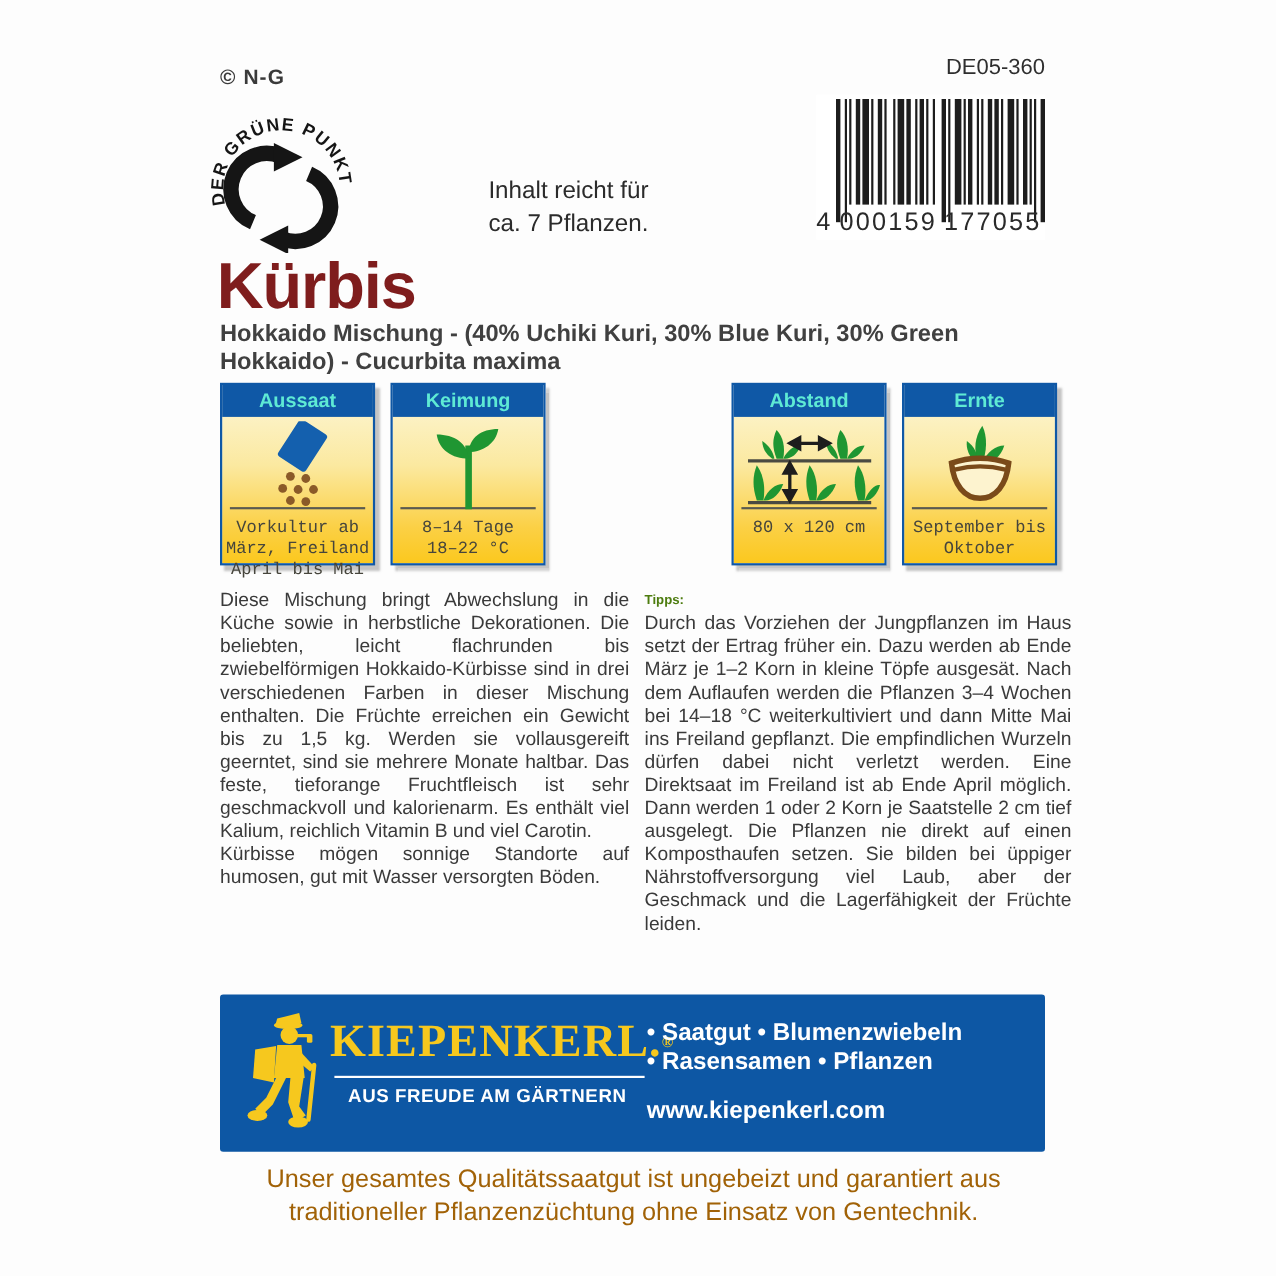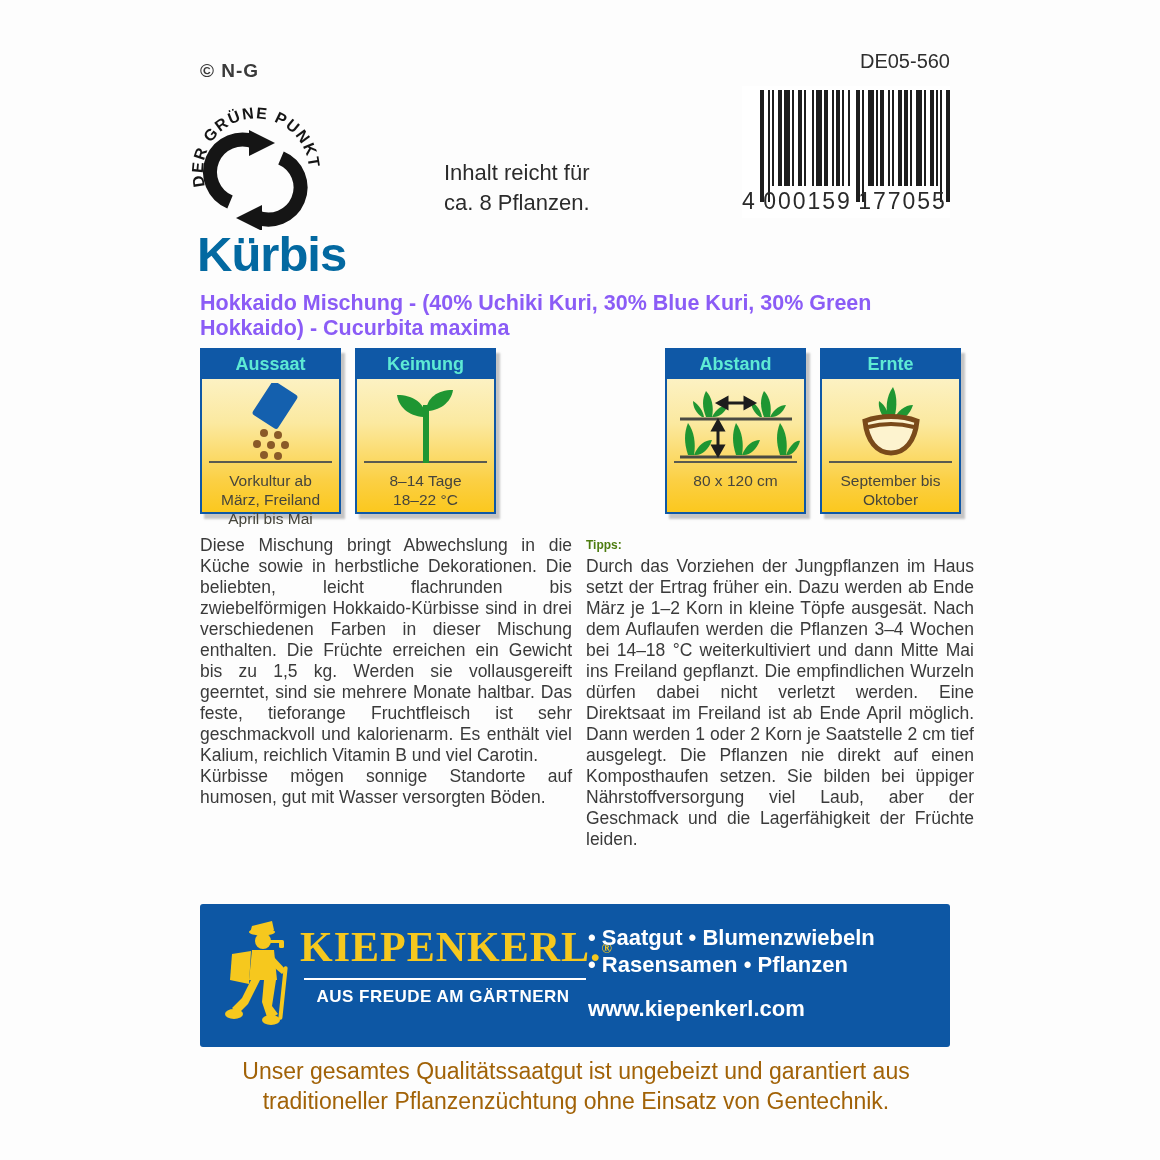--- a/index.html
+++ b/index.html
@@ -22,30 +22,30 @@
   .bars{position:absolute;left:18px;top:4px;height:96px;display:flex;align-items:flex-start;}
   .bar{background:#1d1d1d;}
   .bar.guard{height:112px;}
   .bar.norm{height:96px;}
   .bc-digits{position:absolute;left:0;top:102px;width:208px;display:flex;
              font-size:23px;color:#2a2a2a;letter-spacing:2px;}
   .bc-d1{width:18px;text-align:left;}
   .bc-g{flex:1;text-align:center;}
 
   
-  .title{left:197px;top:178px;font-size:49px;font-weight:bold;letter-spacing:-1px;color:#0369a1;}
+  .title{left:197px;top:178px;font-size:59px;font-weight:bold;letter-spacing:-1px;color:#7f1d1d;}
   .subtitle{left:200px;top:243px;width:770px;font-size:21.5px;font-weight:bold;line-height:25px;
-            color:#8b5cf6;white-space:pre-line;}
+            color:#404040;white-space:pre-line;}
 
   
   .ibox{top:300px;width:141px;height:166px;border:2.5px solid #0f58a6;background:linear-gradient(#fdf7da 0%,#fbe9a0 45%,#fbd045 80%,#fbc81e 100%);
         box-shadow:4px 5px 2px rgba(150,150,150,.55);box-sizing:border-box;}
   .ibox-h{height:29px;background:#0f58a6;color:#5eead4;font-weight:bold;font-size:18px;
           display:flex;align-items:center;justify-content:center;}
-  .ibox-body{position:relative;height:152px;}
+  .ibox-body{position:relative;height:152px;font-family:Liberation Mono, monospace;}
   .ibox-line{position:absolute;left:7px;right:7px;top:82px;border-top:2px solid #5a5a50;}
   .ibox-icon{position:absolute;left:0;top:2px;width:100%;height:88px;display:flex;align-items:center;justify-content:center;}
   .ibox-txt{position:absolute;left:2px;right:2px;top:92px;text-align:center;font-size:15.5px;
             line-height:19px;color:#46453c;white-space:pre-line;}
 
   
   .col{font-size:17.5px;line-height:21px;color:#3a3a3a;text-align:justify;}
   .col-left{left:200px;top:487px;width:372px;}
   .col-right{left:586px;top:487px;width:388px;}
   .col h3{margin:14px 0 0 0;font-size:12px;color:#4d7c0f;}
@@ -68,39 +68,39 @@
              color:#a16207;white-space:pre-line;}
 
   .print-code{left:430px;top:1120px;width:300px;text-align:right;font-size:20px;color:#4d4d4d;}
 </style>
 </head>
 <body>
 
 <div class="page">
 
   <div class="abs copyright">© N-G</div>
-  <div class="abs product-code">DE05-560</div>
+  <div class="abs product-code">DE05-360</div>
 
   <div class="abs gp">
     <svg width="140" height="140" viewBox="0 0 140 140">
       <defs>
           <path id="gparc" d="M 20 96 A 53 53 0 1 1 122 96" fill="none"></path>
         </defs>
       <text font-size="16" font-weight="bold" fill="#151515" letter-spacing="1.5" font-family="Liberation Sans, sans-serif">
         <textPath href="#gparc">DER GRÜNE PUNKT</textPath>
       </text>
       <path d="M 45 112 A 32 32 0 0 1 70 52" stroke="#151515" stroke-width="14" fill="none"></path>
       <polygon points="64,40 90,53 64,66" fill="#151515"></polygon>
       <path d="M 96 68 A 32 32 0 0 1 71 127" stroke="#151515" stroke-width="14" fill="none"></path>
       <polygon points="77,115 51,128 77,141" fill="#151515"></polygon>
     </svg>
   </div>
 
   <div class="abs content-note">Inhalt reicht für
-ca. 8 Pflanzen.</div>
+ca. 7 Pflanzen.</div>
 
   <div class="abs barcode">
     <div class="bars" id="bars">
         <div class="bar guard" style="width: 4px; margin-right: 4px;"></div>
         <div class="bar guard" style="width: 2px; margin-right: 2px;"></div>
         <div class="bar norm" style="width: 2px; margin-right: 4px;"></div>
         <div class="bar norm" style="width: 4px; margin-right: 2px;"></div>
         <div class="bar norm" style="width: 6px; margin-right: 2px;"></div>
         <div class="bar norm" style="width: 2px; margin-right: 4px;"></div>
         <div class="bar norm" style="width: 4px; margin-right: 2px;"></div>

